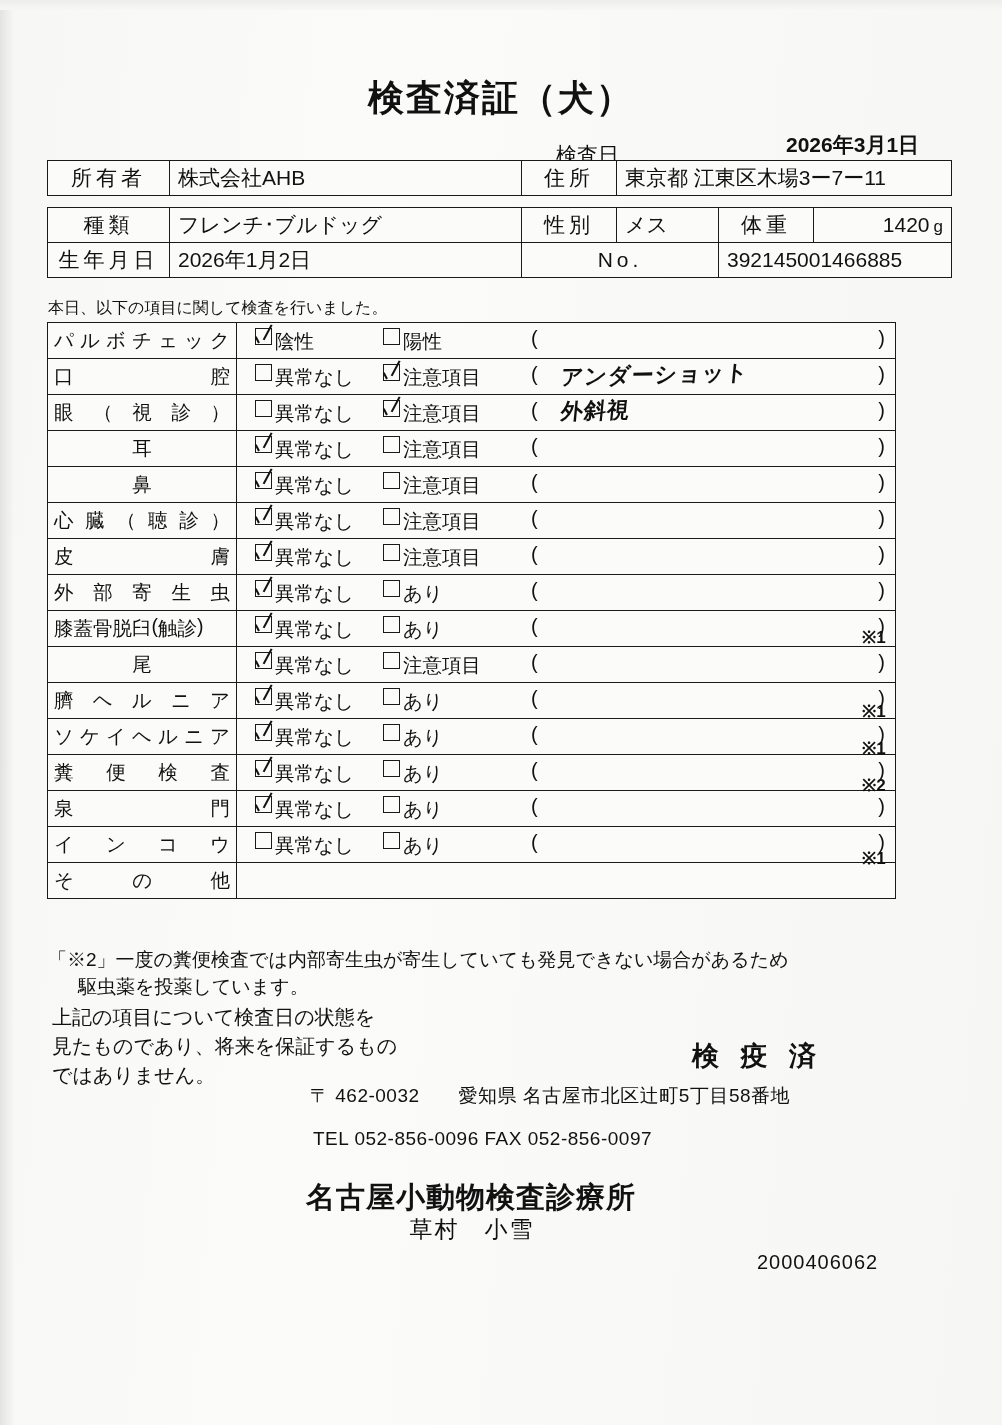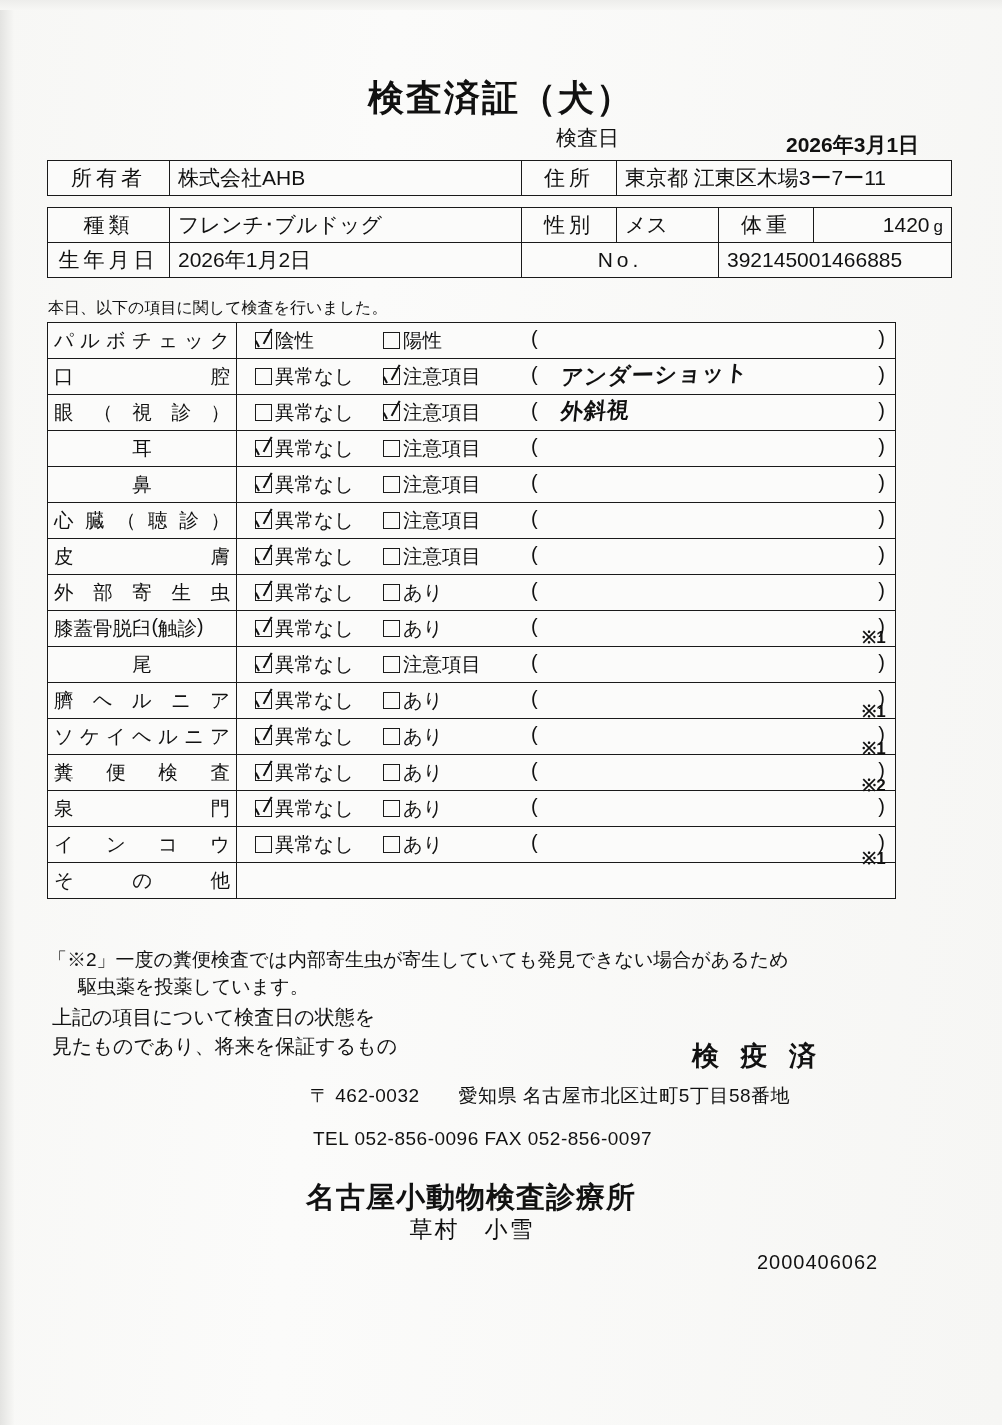--- a/index.html
+++ b/index.html
@@ -20,21 +20,21 @@
             background:linear-gradient(90deg,#e3e3e1,#f7f7f5); }
   .edge-t { position:absolute; left:0; top:0; height:10px; width:100%;
             background:linear-gradient(180deg,#ededeb,#f7f7f5); }
 
   .title {
     position:absolute; top:74px; left:0; width:1002px;
     text-align:center;
     font-size:36px; font-weight:bold; letter-spacing:2px;
   }
 
-  .exam-date-label { position:absolute; top:124px; left:556px; font-size:21px; }
+  .exam-date-label { position:absolute; top:141px; left:556px; font-size:21px; }
   .exam-date-value { position:absolute; top:131px; left:786px; font-size:21px; font-weight:bold; }
 
   
   .tbl { position:absolute; border-collapse:collapse; }
   .tbl td {
     border:1.6px solid #1a1a1a;
     font-size:21px;
     padding:0 8px;
     height:34px;
     vertical-align:middle;
@@ -72,21 +72,21 @@
   .c-o2   { width:150px; border-left:none !important; border-right:none !important; }
   .c-note { border-left:none !important; position:relative; padding:0 10px !important; }
 
   .nm { display:flex; width:100%; }
   .nm.spread { justify-content:space-between; }
   .nm.center { justify-content:center; }
   .nm.left   { justify-content:flex-start; }
   .nm span { display:inline-block; }
   .nm.spread span { }
 
-  .opt { display:inline-flex; align-items:center; white-space:nowrap;padding-left:12px; }
+  .opt { display:inline-flex; align-items:flex-start; white-space:nowrap;padding-left:12px; }
   .box {
     display:inline-block; width:15px; height:15px;
     border:1.7px solid #1a1a1a; margin-right:3px;
     position:relative; flex:none;
   }
   .box.checked::after {
     content:""; position:absolute;
     left:1px; top:-7px;
     width:10px; height:17px;
     border-right:2.4px solid #111;
@@ -555,20 +555,21 @@
       <div class="asterisk" style="top: 772.6px;">※2</div>
       <div class="asterisk" style="top: 846.2px;">※1</div>
     </div>
 
   <div class="fn2">「※2」一度の糞便検査では内部寄生虫が寄生していても発見できない場合があるため</div>
   <div class="fn2b">駆虫薬を投薬しています。</div>
 
   <div class="disc">
     <div>上記の項目について検査日の状態を</div>
     <div>見たものであり、将来を保証するもの</div>
+    <div>ではありません。</div>
   </div>
 
   <div class="stamp">検 疫 済</div>
 
   <div class="addr">〒 462-0032　　愛知県 名古屋市北区辻町5丁目58番地</div>
   <div class="tel">TEL 052-856-0096  FAX 052-856-0097</div>
   <div class="clinic">名古屋小動物検査診療所</div>
   <div class="vet">草村　小雪</div>
   <div class="docnum">2000406062</div>
 </div>

